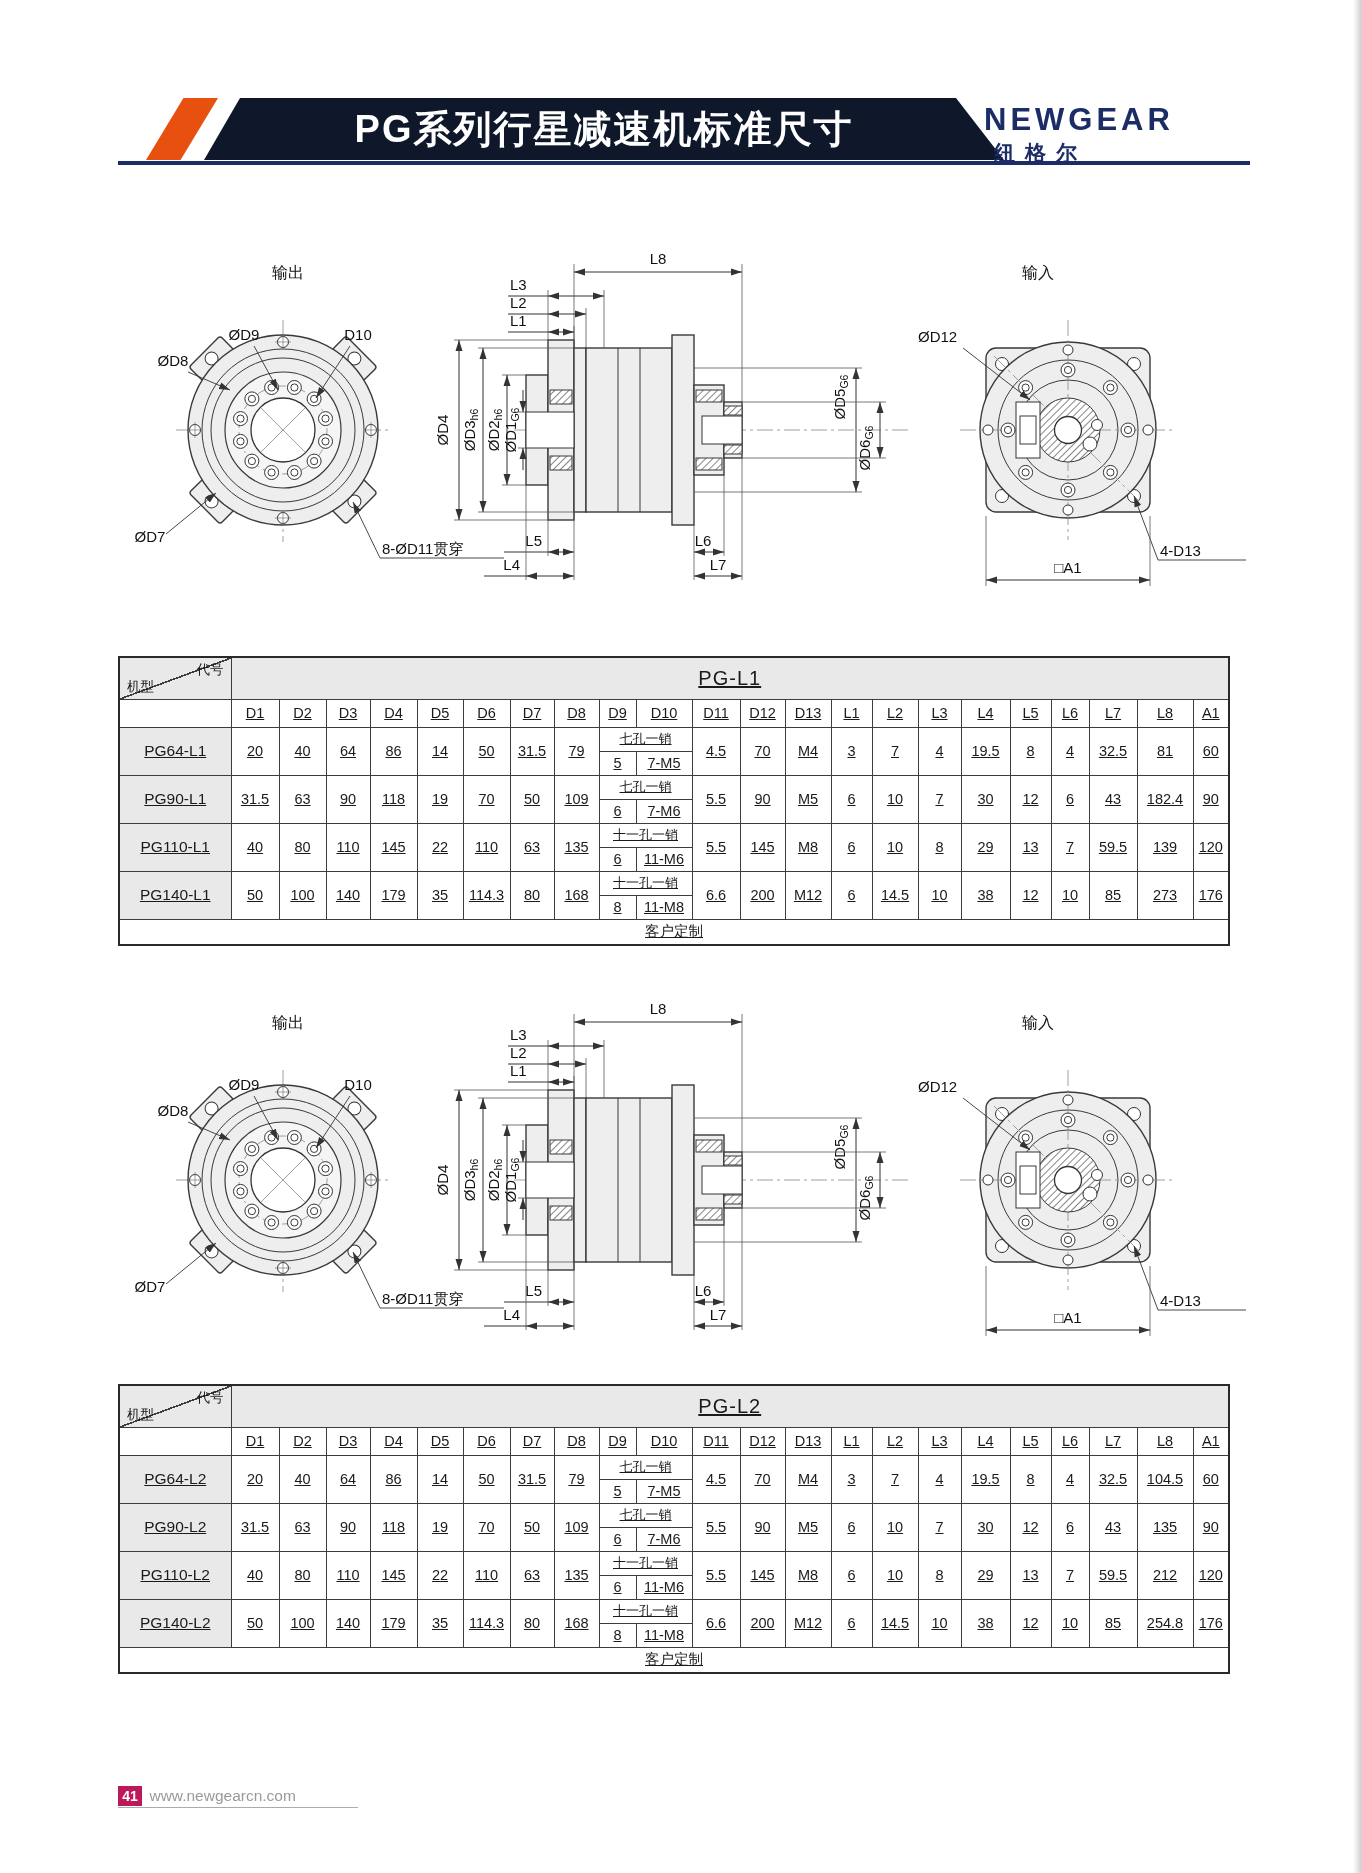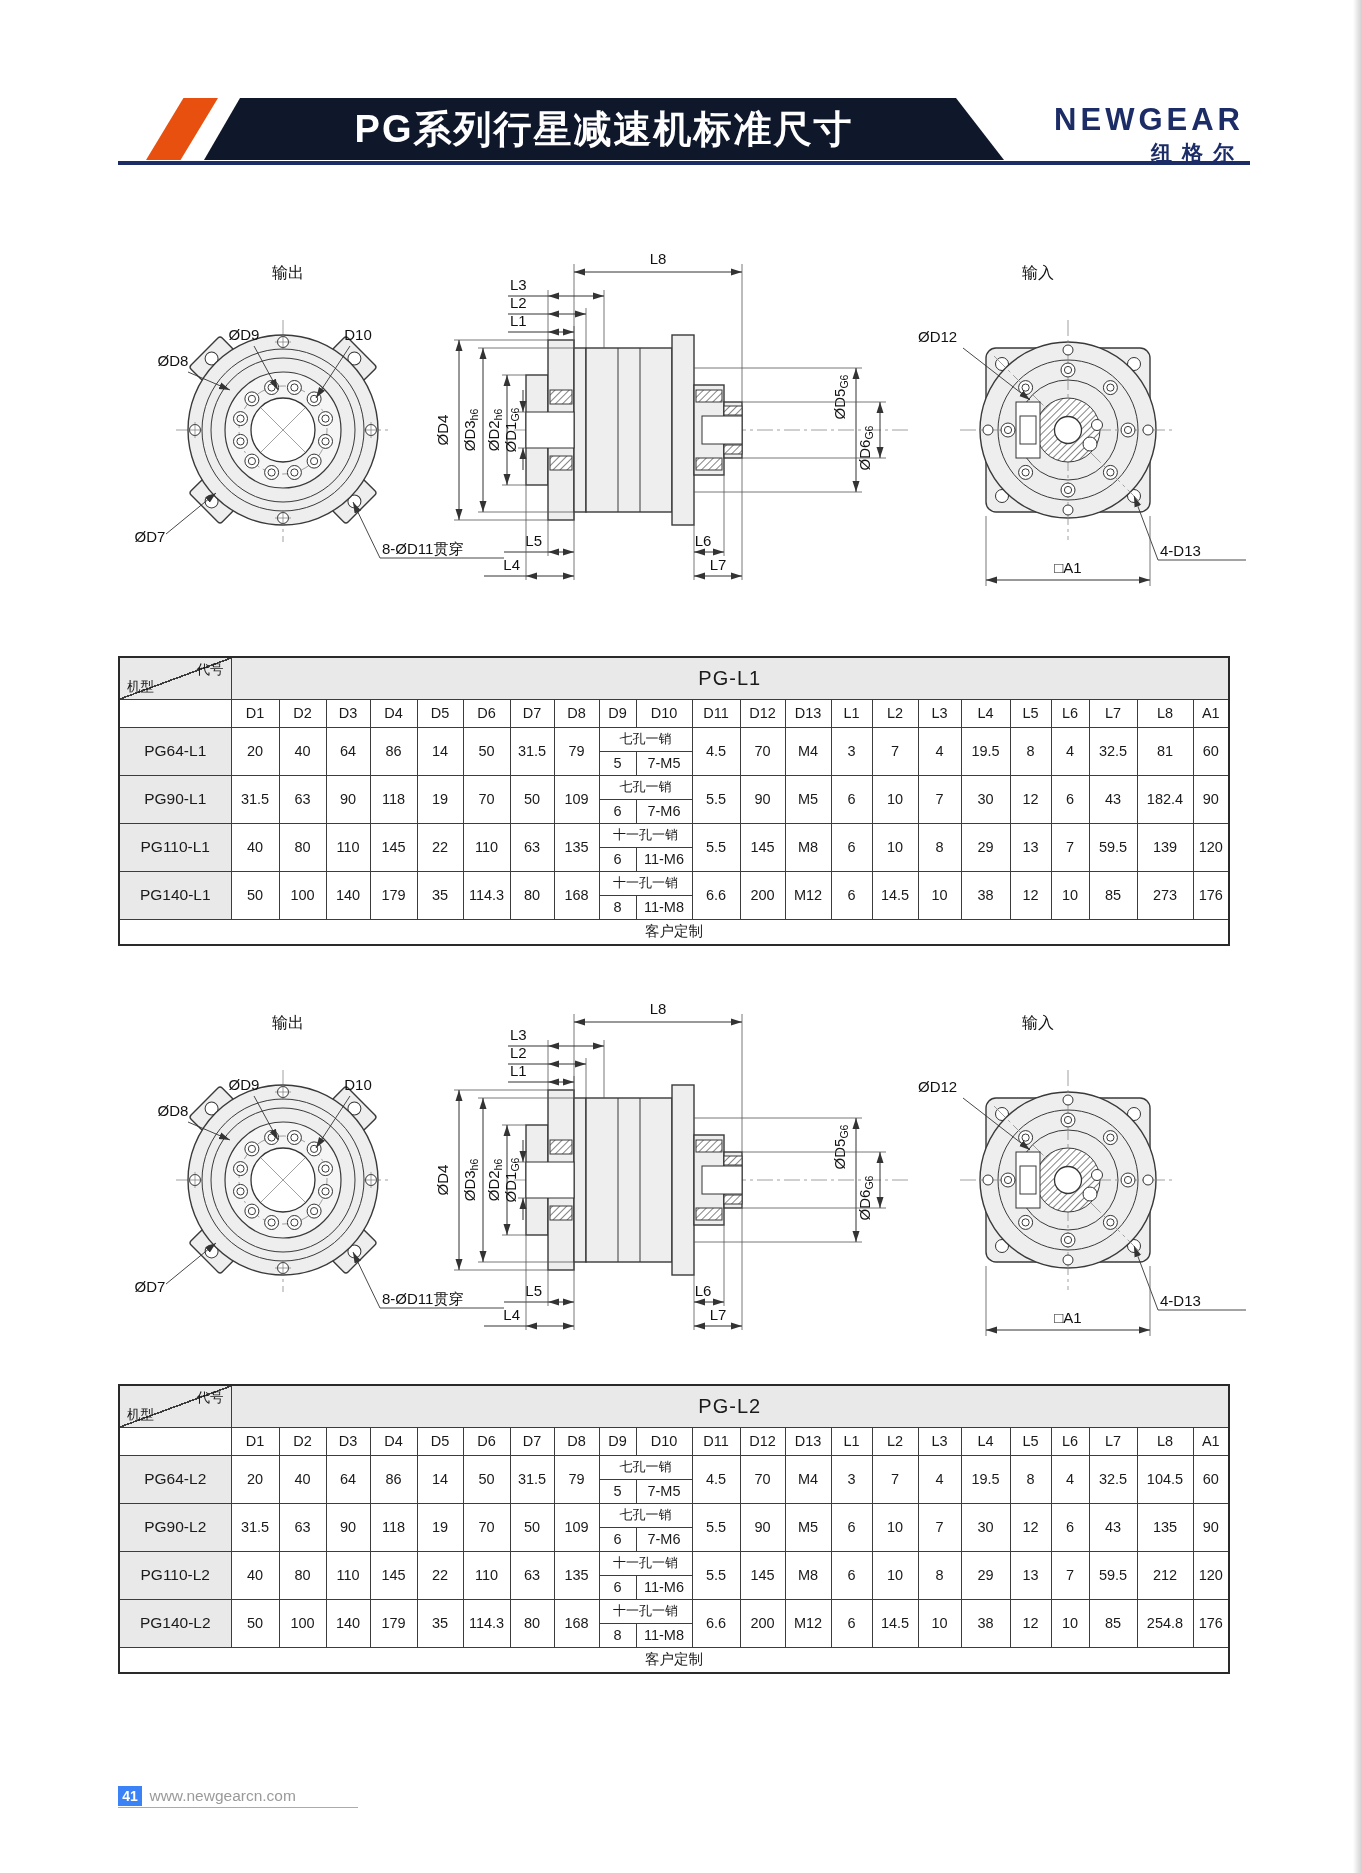--- a/index.html
+++ b/index.html
@@ -7,21 +7,21 @@
         font-family:"Liberation Sans",sans-serif;}
   .scanedge{position:absolute;right:0;top:0;width:9px;height:100%;
         background:linear-gradient(to right,#ffffff,#cfcfcf);}
   
   .hband{position:absolute;left:118px;top:98px;width:1132px;height:62px;}
   .orange{position:absolute;left:28px;top:0;width:72px;height:62px;background:#e8500f;
         clip-path:polygon(52% 0,100% 0,48% 100%,0 100%);}
   .banner{position:absolute;left:86px;top:0;width:800px;height:62px;background:#0f172a;
         clip-path:polygon(36px 0,94% 0,100% 100%,0 100%);
         color:#fff;text-align:center;line-height:62px;font-size:38px;font-weight:bold;letter-spacing:2px;}
-  .brand{position:absolute;right:6px;top:4px;width:260px;text-align:right;color:#1c2c66;}
+  .brand{position:absolute;right:6px;top:4px;width:260px;text-align:left;color:#1c2c66;}
   .brand-en{font-size:31px;font-weight:900;letter-spacing:4px;}
   .brand-cn{font-size:21px;font-weight:700;letter-spacing:10px;padding-left:10px;margin-top:1px;}
   .hline{position:absolute;left:118px;top:161px;width:1132px;height:4px;background:#1c2c66;}
   
   .draw{position:absolute;left:118px;width:1130px;height:410px;}
   #draw1{top:190px;} #draw2{top:940px;}
   .ol{fill:#eeeeee;stroke:#3a3a3a;stroke-width:1.4;}
   .olf{fill:#f5f5f5;stroke:#3a3a3a;stroke-width:1.2;}
   .thin{fill:none;stroke:#3a3a3a;stroke-width:1;}
   .thin2{stroke:#777;stroke-width:.7;}
@@ -31,38 +31,38 @@
   .hole2{fill:#fff;stroke:#333;stroke-width:1.3;}
   .hatchf{fill:url(#hatch);stroke:#3a3a3a;stroke-width:1;}
   .dim{stroke:#333;stroke-width:1;fill:none;}
   .ext{stroke:#555;stroke-width:.8;}
   .ldr{stroke:#333;stroke-width:.9;fill:none;}
   .lbl{font:15px "Liberation Sans",sans-serif;fill:#111;}
   .cjk{font:16px "Liberation Sans",sans-serif;fill:#111;}
   .sub{font-size:10.5px;}
   
   .dimtable{position:absolute;border-collapse:collapse;table-layout:fixed;width:1023px;
-        background:#fff;border:2px solid #2a2a2a;color:#1a1a1a;}
+        background:#fff;border:2px solid #2a2a2a;color:#1a1a1a;text-decoration:underline;}
   .dimtable td{border:1px solid #3c3c3c;text-align:center;vertical-align:middle;padding:0;overflow:hidden;}
   tr.h1{height:42px;} tr.h2{height:28px;} tr.dr{height:24px;margin-top:20px;} tr.dr2{height:24px;} tr.ft{height:26px;}
   .diag{background-color:#e9e9e9;position:relative;
         background-image:linear-gradient(to bottom right,transparent calc(50% - .8px),
         #3c3c3c calc(50% - .8px),#3c3c3c calc(50% + .8px),transparent calc(50% + .8px));}
   .diag .tr{position:absolute;top:3px;right:7px;font-size:13.5px;}
   .diag .bl{position:absolute;bottom:3px;left:7px;font-size:13.5px;}
   .ttl{font-size:20px;background:#e9e9e9;letter-spacing:1px;}
   .ch{font-size:14.5px;}
   .model{background:#e9e9e9;font-size:15.5px;}
   .val{font-size:14.5px;}
   .pin{font-size:13px;}
   .ftc{font-size:14.5px;}
   #table1{left:118px;top:656px;} #table2{left:118px;top:1384px;}
   
   .pfoot{position:absolute;left:118px;top:1786px;width:300px;height:26px;}
-  .pno{display:inline-block;width:24px;height:20px;background:#3b82f6;color:#fff;
+  .pno{display:inline-block;width:24px;height:20px;background:#be185d;color:#fff;
        font-size:14px;font-weight:bold;text-align:center;line-height:20px;vertical-align:top;}
   .purl{color:#9a9a9a;font-size:15.5px;margin-left:3px;line-height:20px;}
   .prule{position:absolute;left:0;top:21px;width:240px;height:1px;background:#ababab;}
 </style>
 </head>
 <body>
 
 <div class="page">
 
   <div class="hband">

